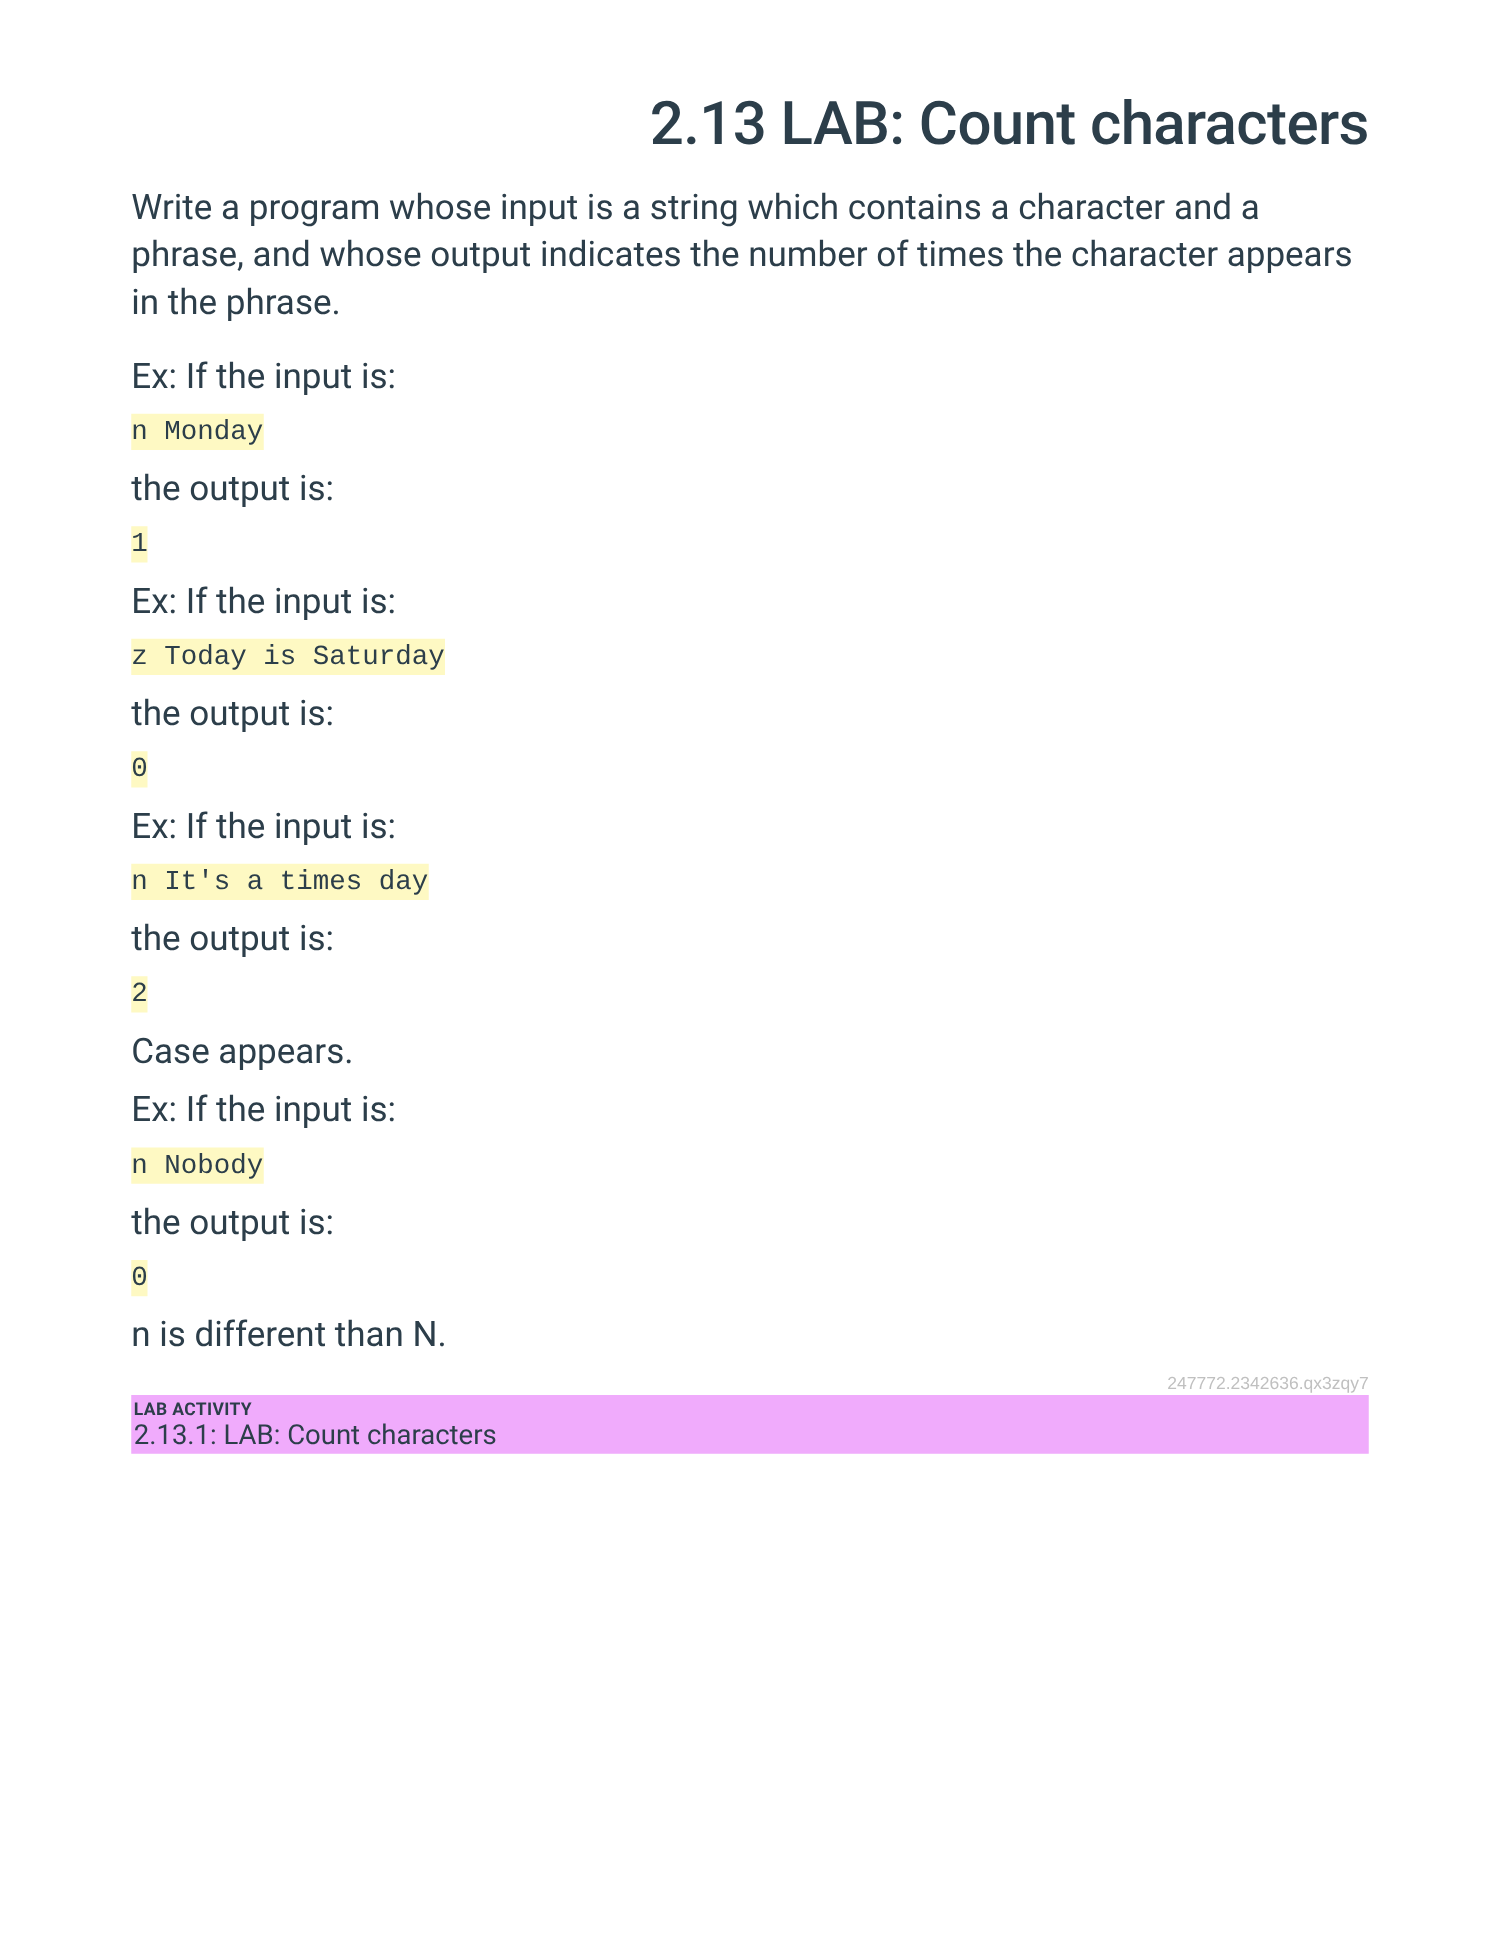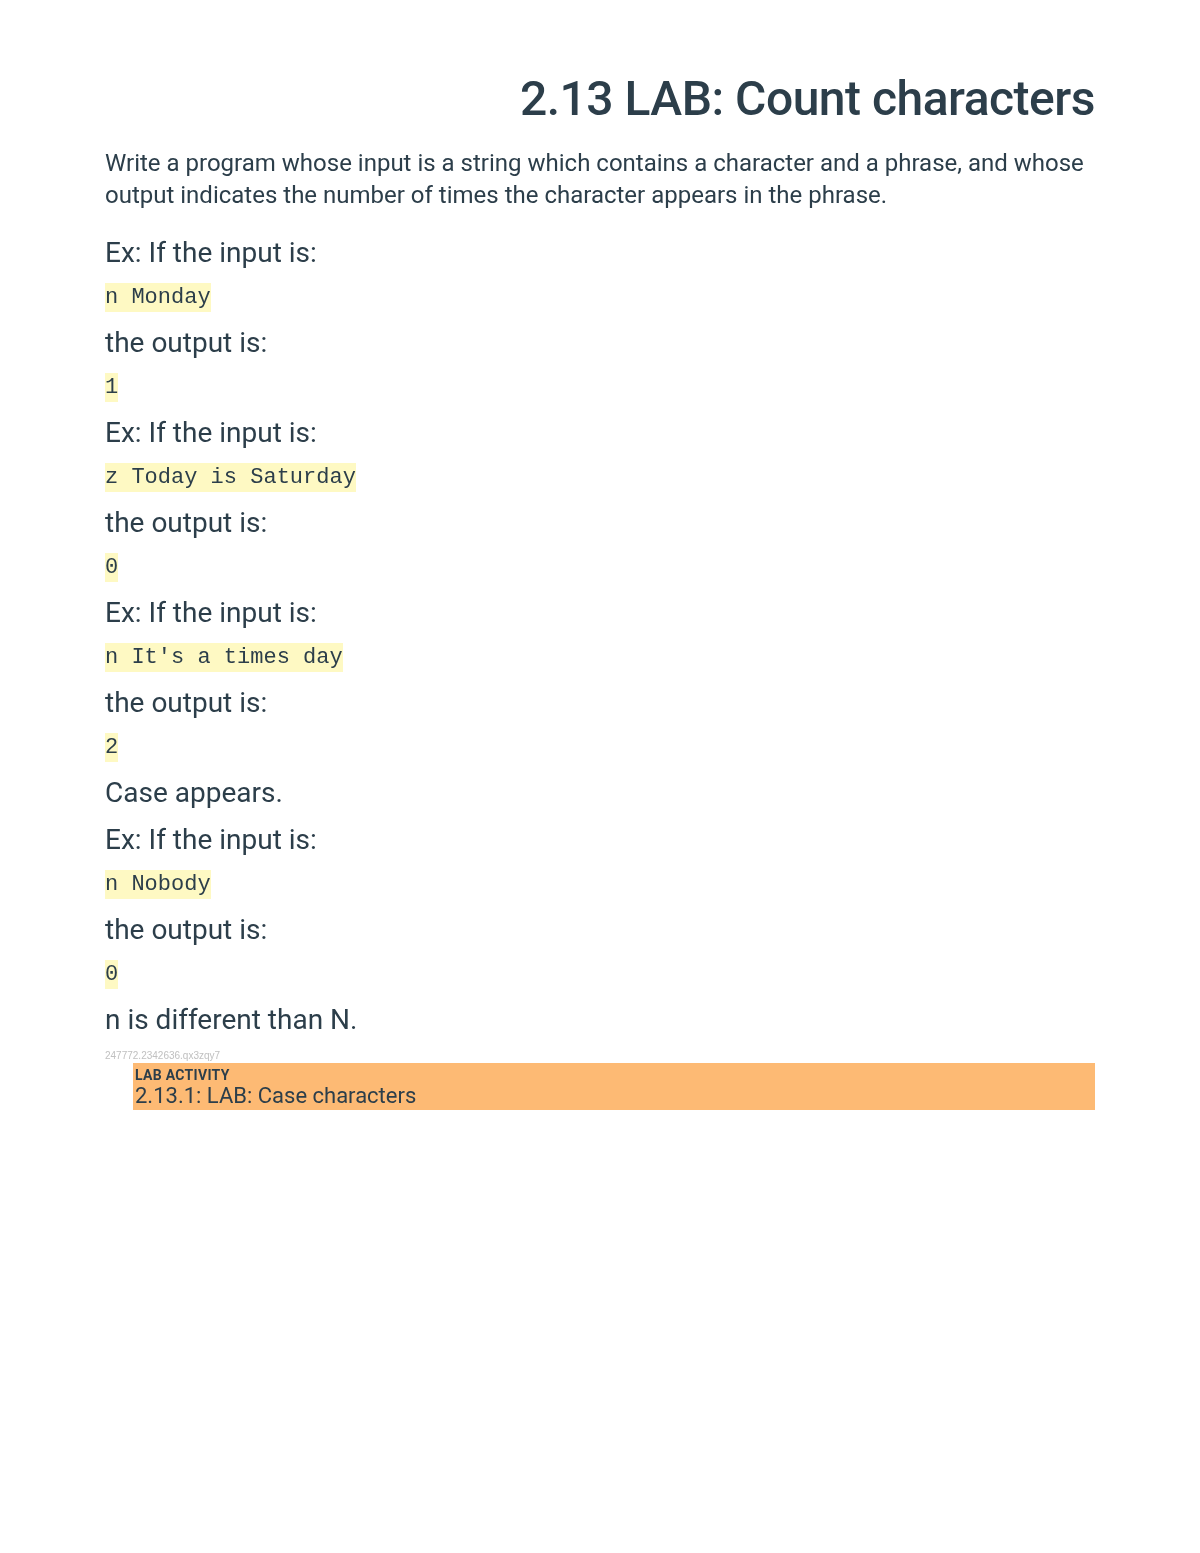--- a/index.html
+++ b/index.html
@@ -16,50 +16,50 @@
     }
     .title {
       font-size: 48px;
       font-weight: 500;
       color: #2c3e4a;
       margin-bottom: 20px;
       letter-spacing: -0.5px;
       text-align: right;
     }
     .intro {
-      font-size: 24px;
+      font-size: 28px;
       line-height: 1.35;
       color: #2c3e4a;
       margin-bottom: 24px;
     }
     .para {
       font-size: 28px;
       color: #2c3e4a;
       margin-bottom: 14px;
     }
     .code-line {
       font-family: "Courier New", Courier, monospace;
       font-size: 22px;
       color: #2c3e4a;
       background: #fef9c3;
       display: inline-block;
       padding: 2px 0px;
       margin-bottom: 14px;
     }
     .small-code {
-      font-size: 10px;
+      font-size: 14px;
       color: #c0c0c0;
       margin-top: 14px;
       margin-bottom: 2px;
       font-family: Arial, sans-serif;
+      text-align: right;
     }
     .lab-activity-bar {
-      background: #fdba74;
+      background: #f0abfc;
       padding: 4px 2px 2px 2px;
-      margin-left: 28px;
     }
     .lab-activity-label {
       font-size: 14px;
       font-weight: 700;
       color: #2c3e4a;
       letter-spacing: 0.3px;
     }
     .lab-activity-title {
       font-size: 22px;
       color: #2c3e4a;
@@ -94,14 +94,14 @@
 <div><span class="code-line">n Nobody</span></div>
 <p class="para">the output is:</p>
 <div><span class="code-line">0</span></div>
 
 <p class="para">n is different than N.</p>
 
 <div class="small-code">247772.2342636.qx3zqy7</div>
 
 <div class="lab-activity-bar">
   <div class="lab-activity-label">LAB ACTIVITY</div>
-  <div class="lab-activity-title">2.13.1: LAB: Case characters</div>
+  <div class="lab-activity-title">2.13.1: LAB: Count characters</div>
 </div>
 
 </body></html>

